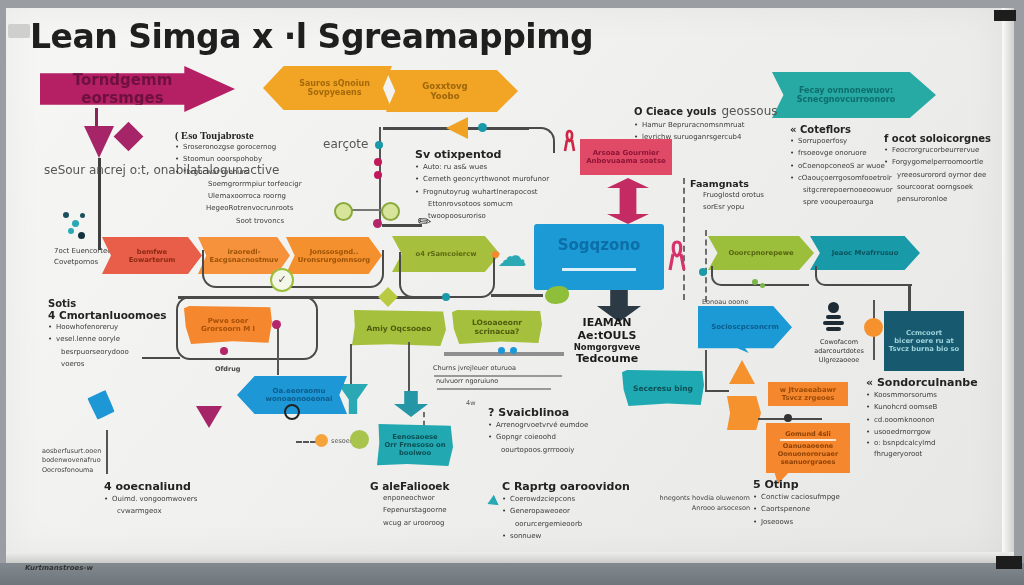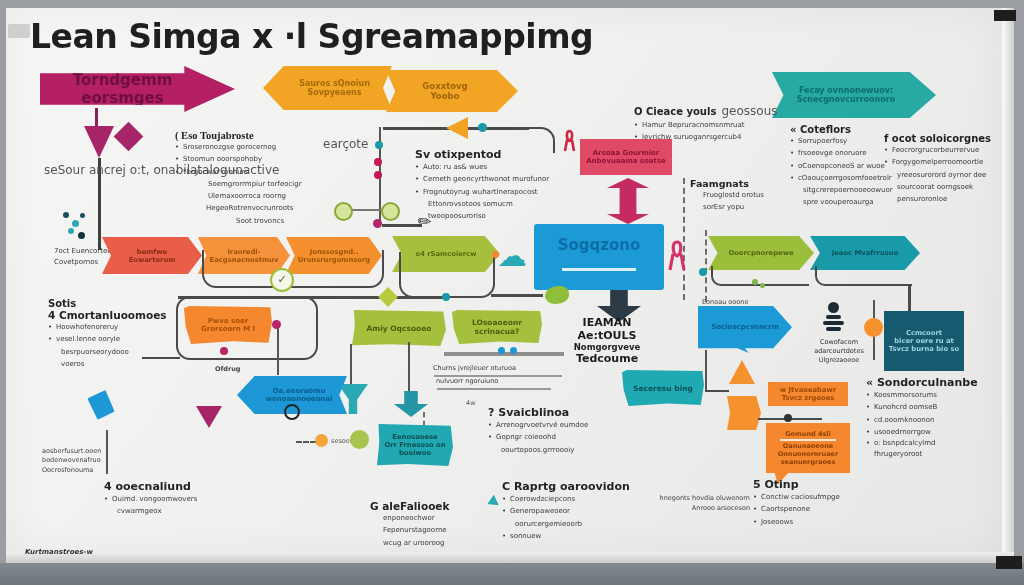--- a/index.html
+++ b/index.html
@@ -300,21 +300,21 @@
     <div>aosberfusurt.ooen</div>
     <div>bodenwovenafruo</div>
     <div>Oocrosfonouma</div>
   </div>
 
   <div class="b" style="left:104px;top:480px;width:115px;">
     <div class="hd" style="font-size:11px;">4 ooecnaliund</div>
     <div class="li sm7">Ouimd. vongoomwovers</div>
     <div class="li nob sm7">cvwarmgeox</div>
   </div>
-  <div class="b" style="left:370px;top:480px;width:100px;margin-top:20px;">
+  <div class="b" style="left:370px;top:480px;width:100px;">
     <div class="hd" style="font-size:10.5px;">G aleFaliooek</div>
     <div class="li nob sm7">enponeochwor</div>
     <div class="li nob sm7">Fepenurstagoorne</div>
     <div class="li nob sm7">wcug ar urooroog</div>
   </div>
   <div class="b" style="left:488px;top:406px;width:120px;">
     <div class="hd" style="font-size:11px;">? Svaicblinoa</div>
     <div class="li sm7">Arrenogrvoetvrvé eumdoe</div>
     <div class="li sm7">Gopngr coieoohd</div>
     <div class="li nob sm7">oourtopoos.grrroooiy</div>
@@ -382,14 +382,14 @@
     <div class="hd" style="font-size:11px;">5 Otinp</div>
     <div class="li sm7">Conctiw caciosufmpge</div>
     <div class="li sm7">Caortspenone</div>
     <div class="li sm7">Joseoows</div>
   </div>
   <div class="b sm65" style="left:638px;top:494px;width:112px;text-align:right;color:#444;line-height:1.5;">
     <div>hnegonts hovdia oluwenorn</div>
     <div>Anrooo arsoceson</div>
   </div>
 
-  <div class="b wm" style="left:25px;top:548px;">Kurtmanstroes-w</div>
+  <div class="b wm" style="left:25px;top:564px;">Kurtmanstroes-w</div>
 </div>
 
 </body></html>

